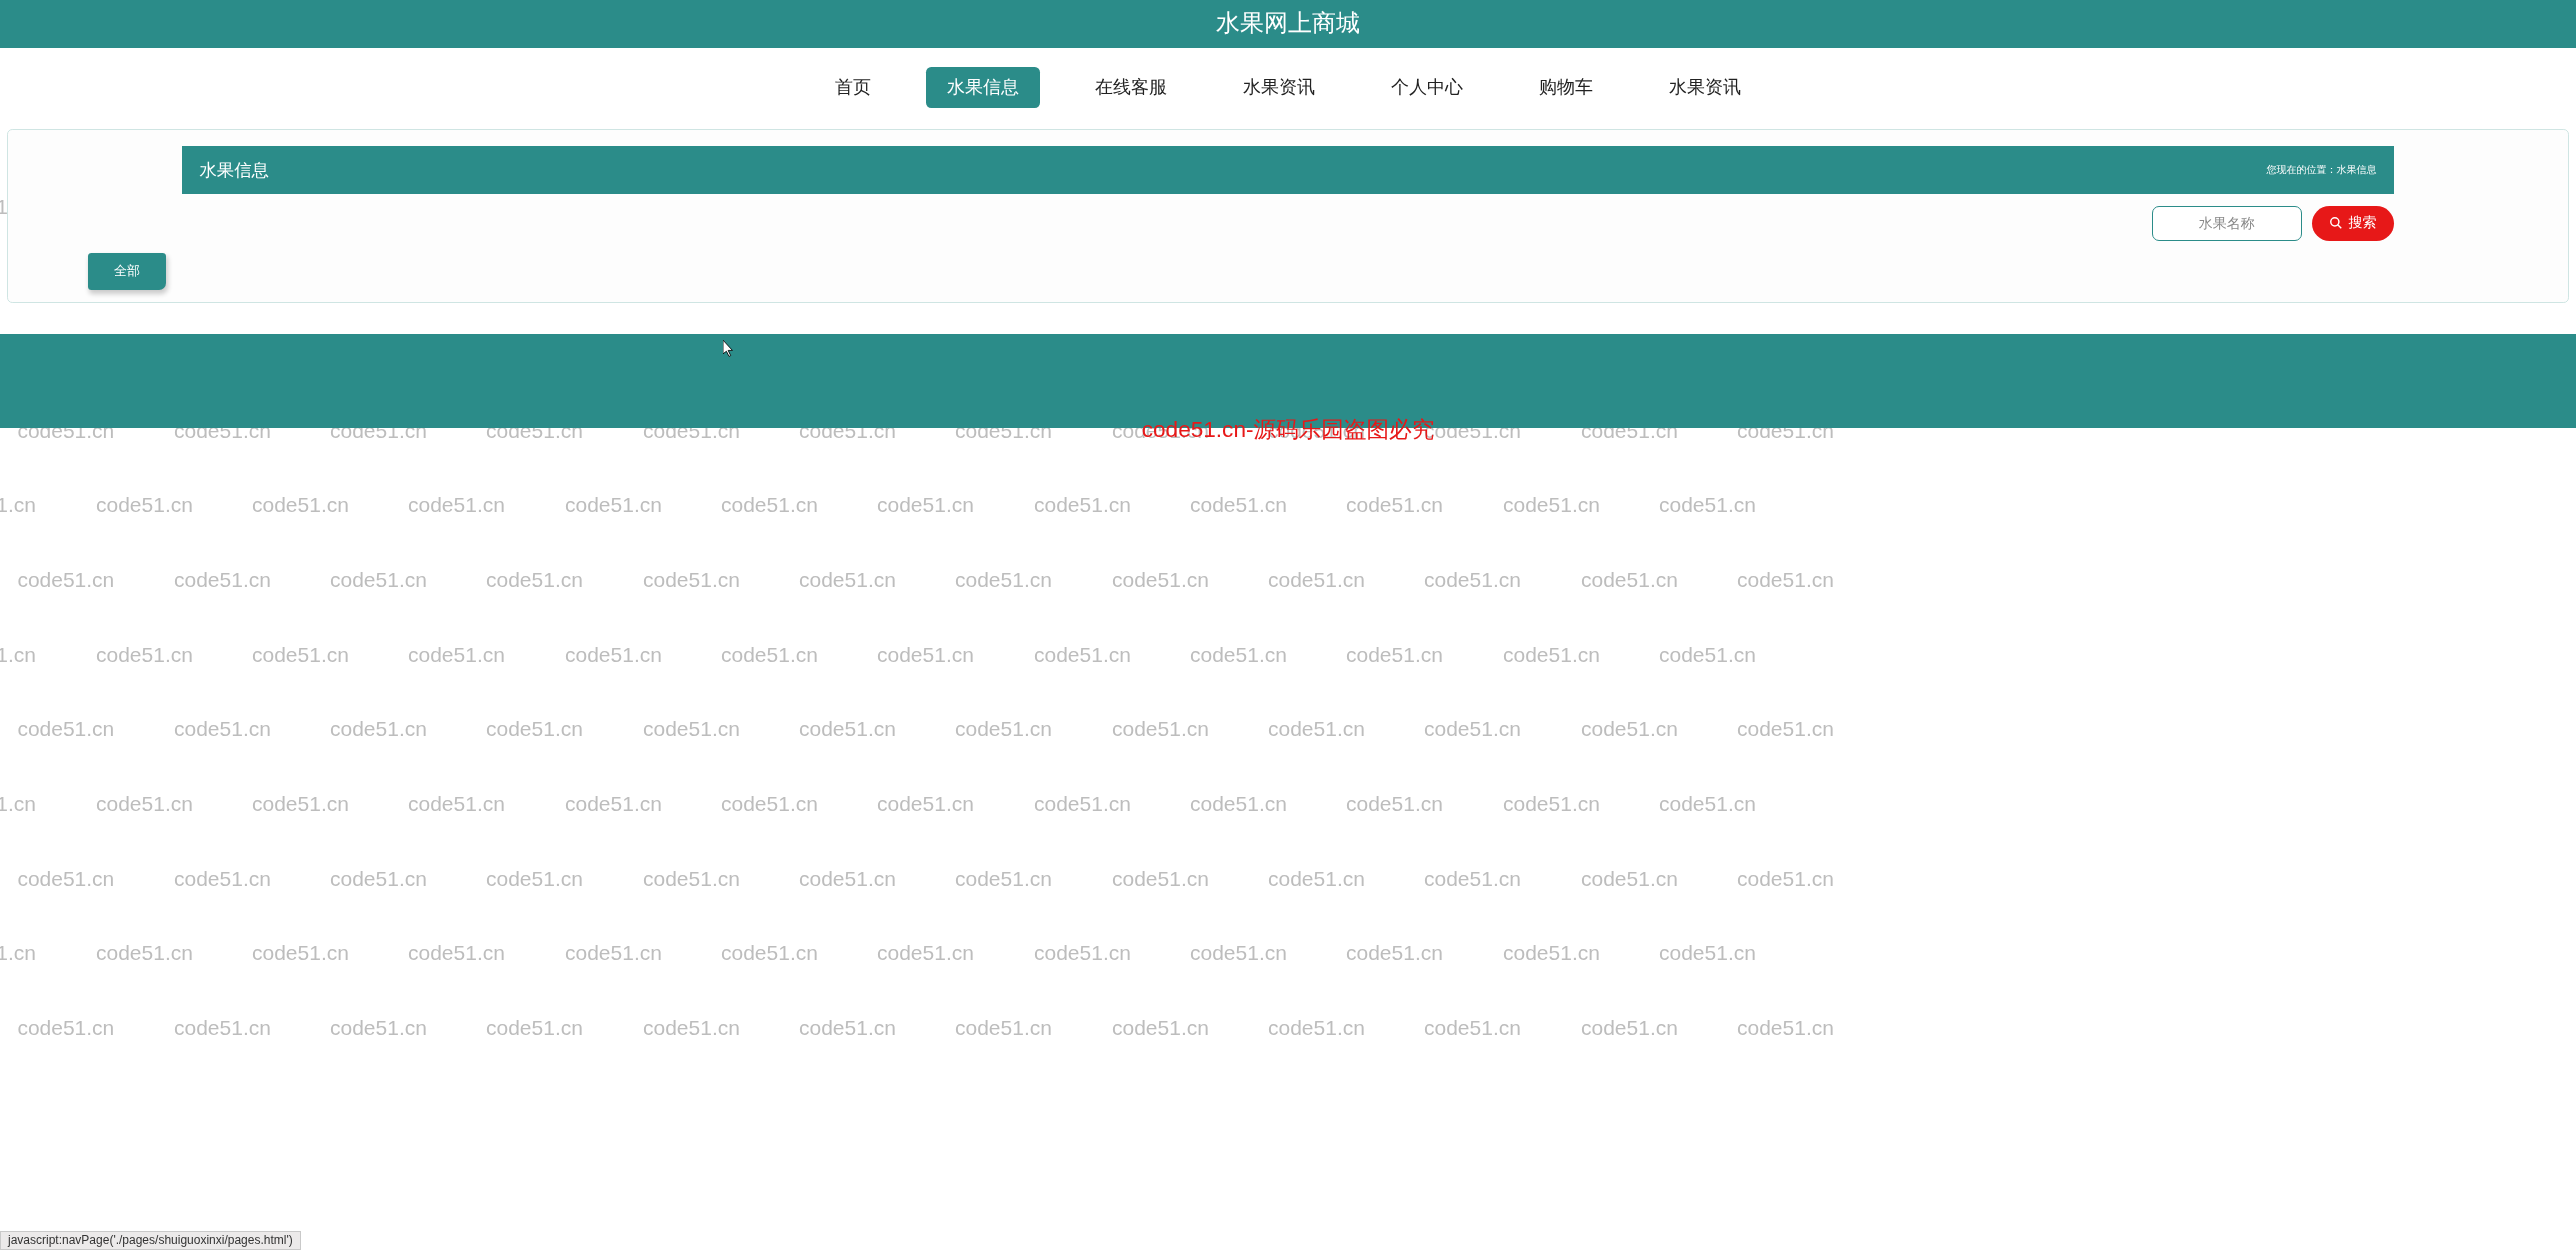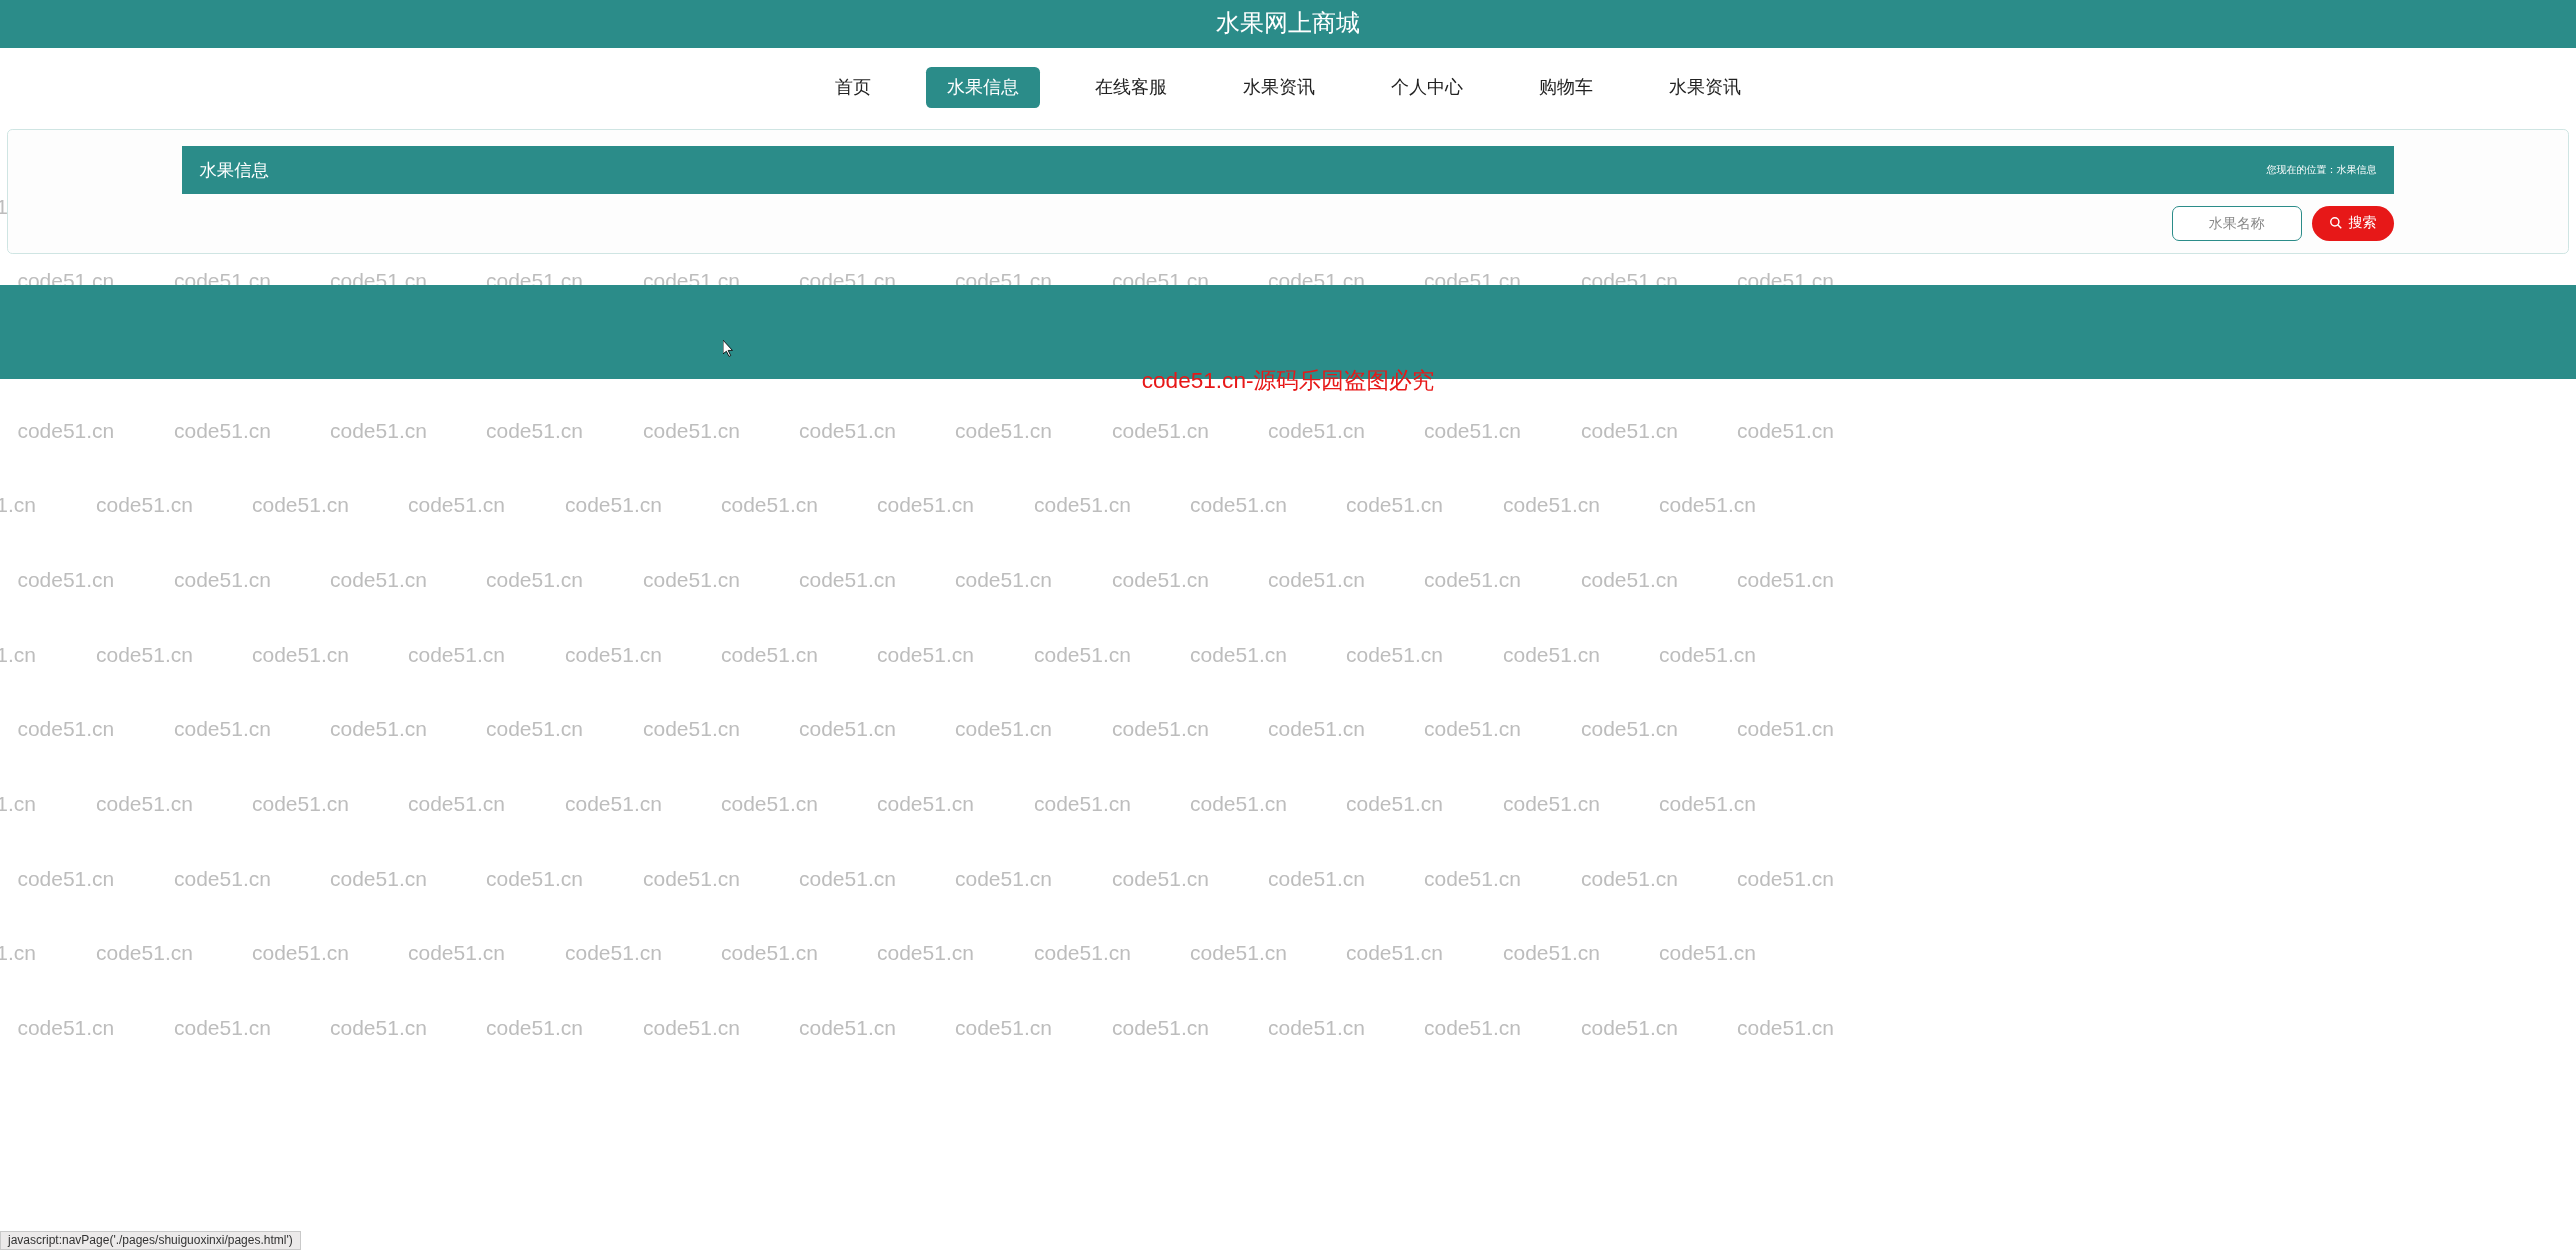--- a/index.html
+++ b/index.html
@@ -88,21 +88,21 @@
       justify-content: flex-end;
       align-items: center;
       padding: 12px 174px 12px 174px;
       gap: 10.4px;
     }
     .search-input {
       border: 1.7px solid #2b8c89;
       border-radius: 7px;
       padding: 8.7px 14px;
       font-size: 14px;
-      width: 130px;
+      width: 150px;
       text-align: center;
       color: #888;
       outline: none;
     }
     .search-input::placeholder {
       color: #888;
     }
     .search-btn {
       background: #e71818;
       color: #fff;
@@ -363,20 +363,25 @@
   <div class="search-row">
     <input class="search-input" type="text" placeholder="水果名称" style="">
     <button class="search-btn">
       <svg class="search-icon-svg" viewBox="0 0 24 24" fill="none" stroke="#fff" stroke-width="2.5">
         <circle cx="10" cy="10" r="7"></circle>
         <line x1="15" y1="15" x2="21" y2="21"></line>
       </svg>
       <span>搜索</span>
     </button>
   </div>
+  <div class="filter-row">
+    <div class="filter-tag">
+      <span>全部</span>
+    </div>
+  </div>
 </div>
 
 <div class="teal-band"></div>
 
 <div class="red-caption">
   <span>code51.cn-源码乐园盗图必究</span>
 </div>
 
 <svg class="cursor-arrow" width="12" height="17.4" viewBox="0 0 14 20" style="left:723px; top:340px;">
   <path d="M0 0 L0 16 L4 13 L7 19 L9 18 L6 12 L11 12 Z" fill="#fff" stroke="#000" stroke-width="1"></path>

